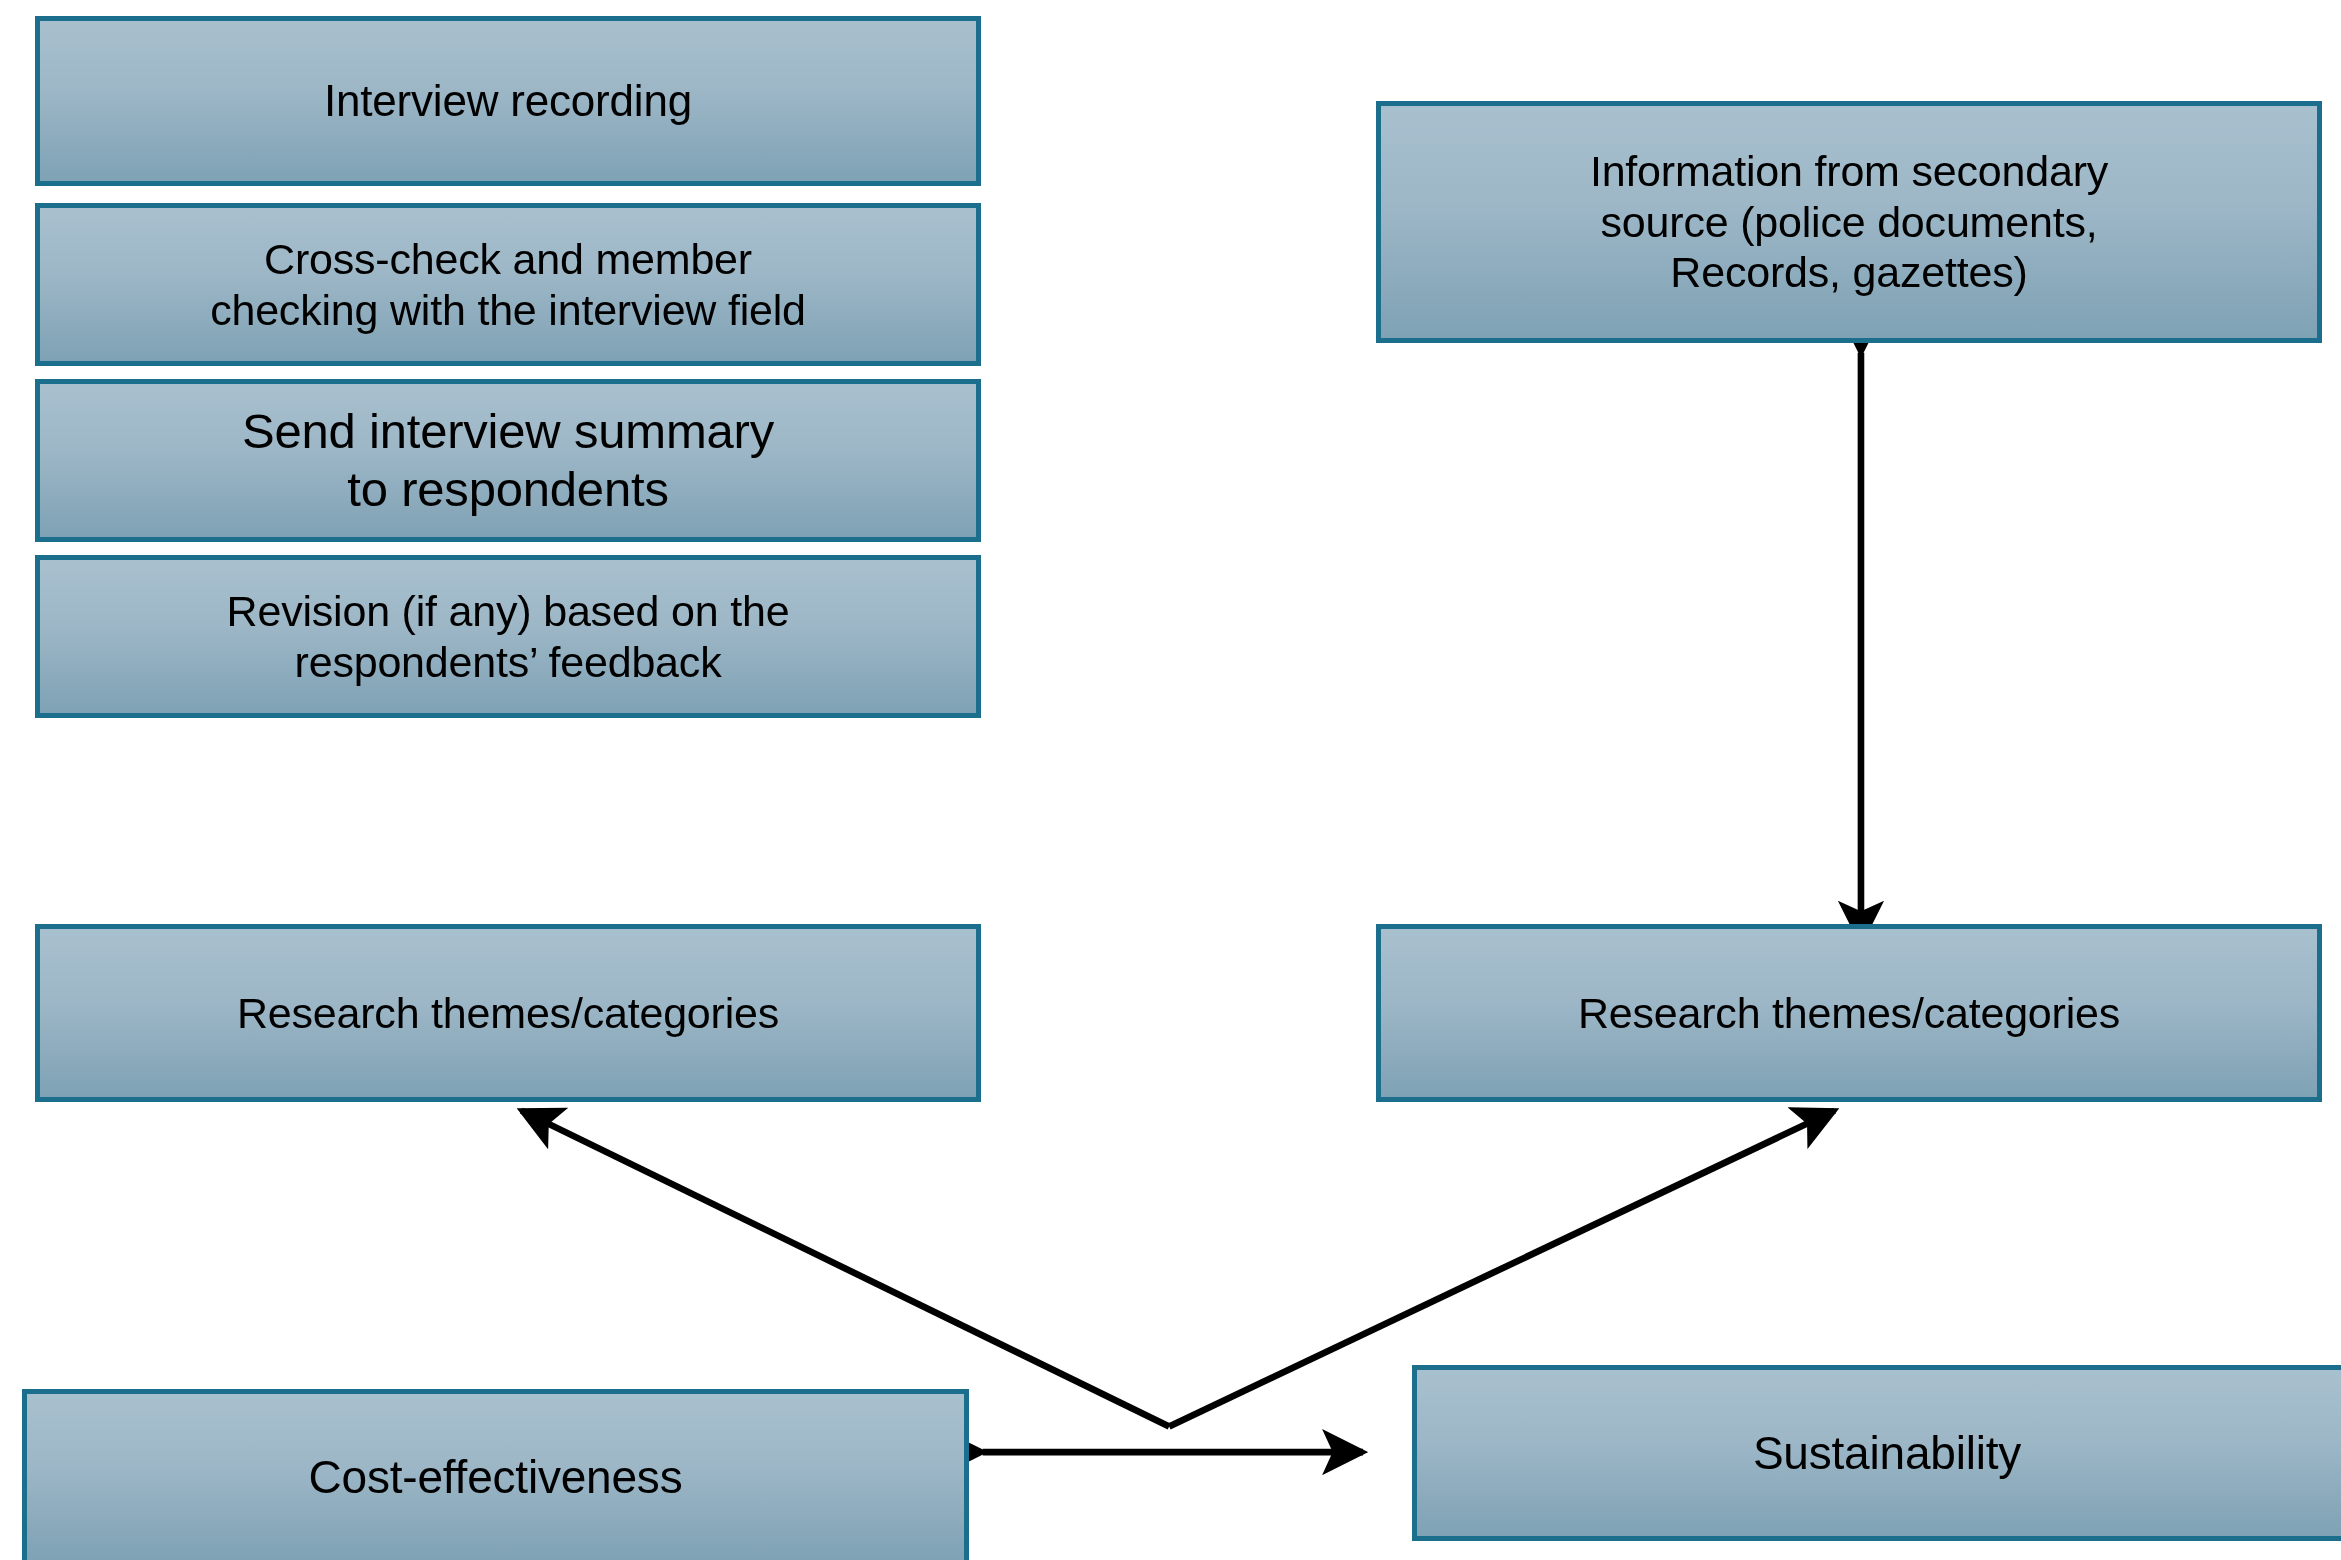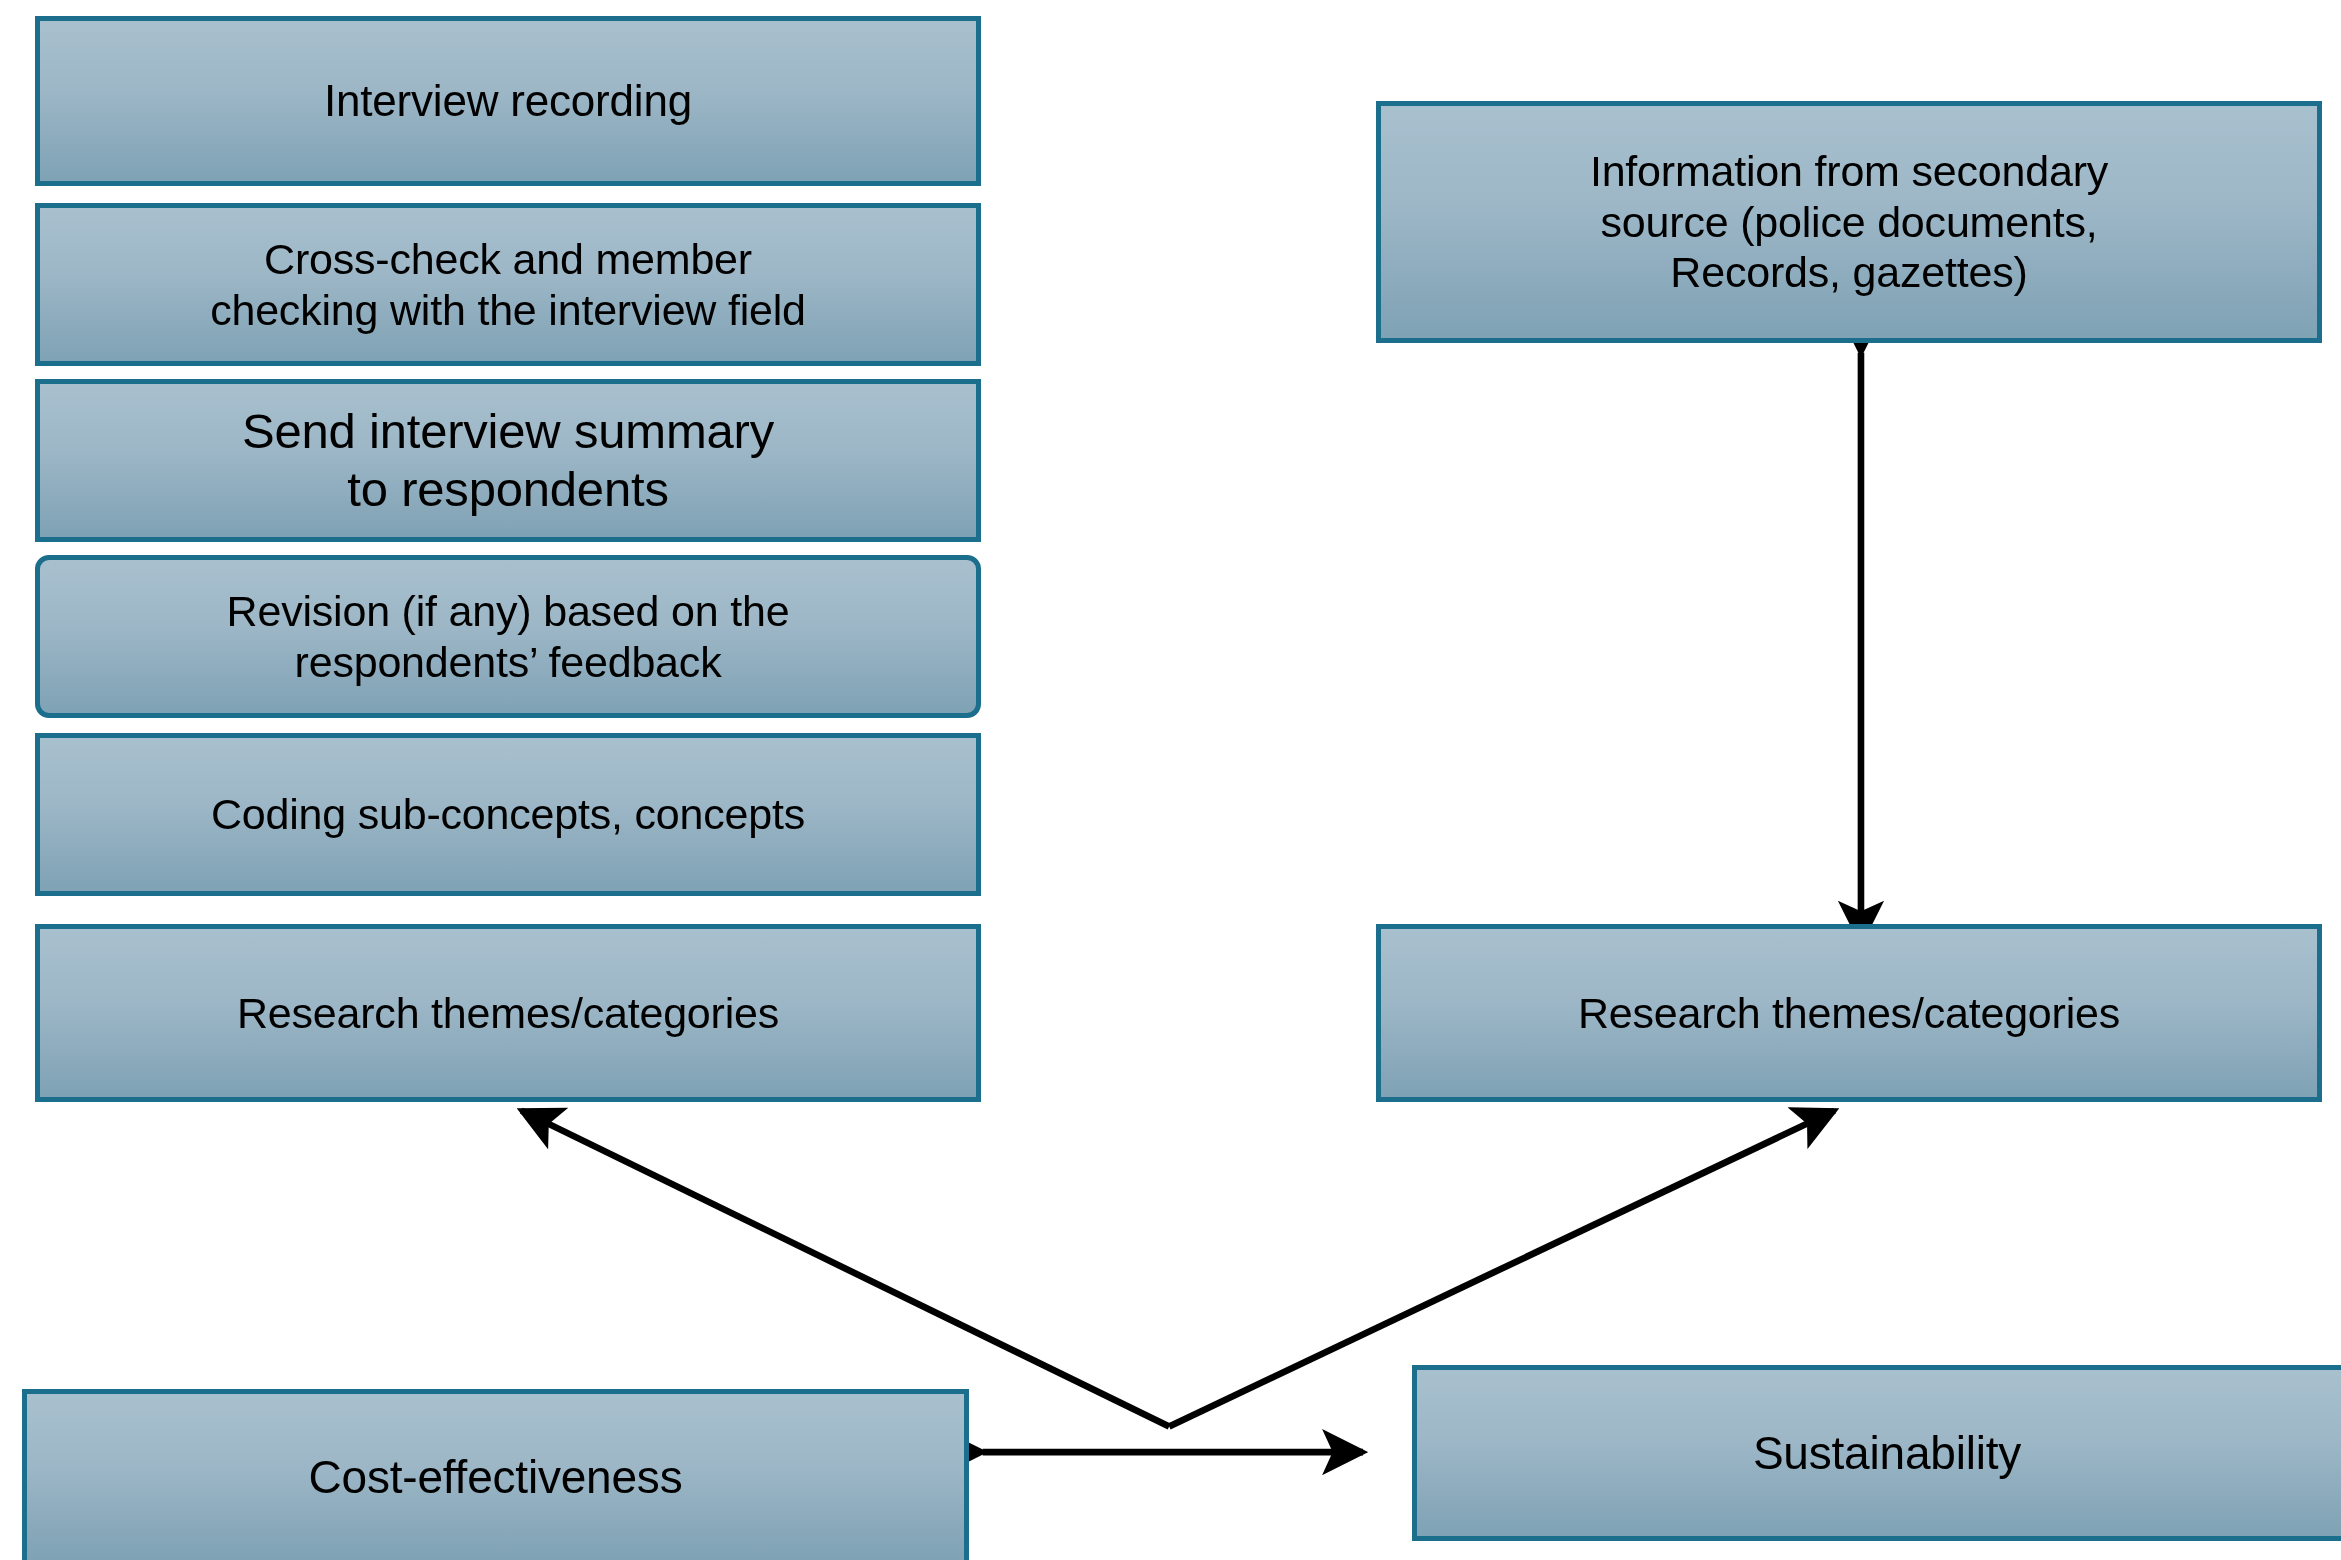--- a/index.html
+++ b/index.html
@@ -36,21 +36,21 @@
   }
   .node .label {
     display: block;
     width: 100%;
     white-space: pre-line;
   }
   
   #node-interview-recording   { left: 35px;  top: 16px;   width: 946px; height: 170px; font-size: 44px; }
   #node-cross-check           { left: 35px;  top: 203px;  width: 946px; height: 163px; font-size: 43px; }
   #node-send-summary          { left: 35px;  top: 379px;  width: 946px; height: 163px; font-size: 49px; }
-  #node-revision              { left: 35px;  top: 555px;  width: 946px; height: 163px; font-size: 43px; border-radius: 14px; }
+  #node-revision              { left: 35px;  top: 555px;  width: 946px; height: 163px; font-size: 43px; }
   #node-coding                { left: 35px;  top: 733px;  width: 946px; height: 163px; font-size: 43px; }
   #node-themes-left           { left: 35px;  top: 924px; width: 946px; height: 178px; font-size: 43px; }
   
   #node-secondary-source      { left: 1376px; top: 101px;  width: 946px; height: 242px; font-size: 43px; }
   #node-themes-right          { left: 1376px; top: 924px; width: 946px; height: 178px; font-size: 43px; }
   
   #node-cost-effectiveness    { left: 22px;   top: 1365px; width: 947px; height: 176px; font-size: 46px; margin-top: 24px; }
   #node-sustainability        { left: 1412px; top: 1365px; width: 950px; height: 176px; font-size: 46px; }
 
   #arrow-layer {
@@ -102,23 +102,20 @@
   <div class="node" id="node-send-summary">
     <span class="label">Send interview summary
 to respondents</span>
   </div>
 
   <div class="node" id="node-revision">
     <span class="label">Revision (if any) based on the
 respondents’ feedback</span>
   </div>
 
-  <div class="node" id="node-coding">
-    <span class="label">Coding sub-concepts, concepts</span>
-  </div>
 
   <div class="node" id="node-themes-left">
     <span class="label">Research themes/categories</span>
   </div>
 
   <div class="node" id="node-secondary-source">
     <span class="label">Information from secondary
 source (police documents,
 Records, gazettes)</span>
   </div>

